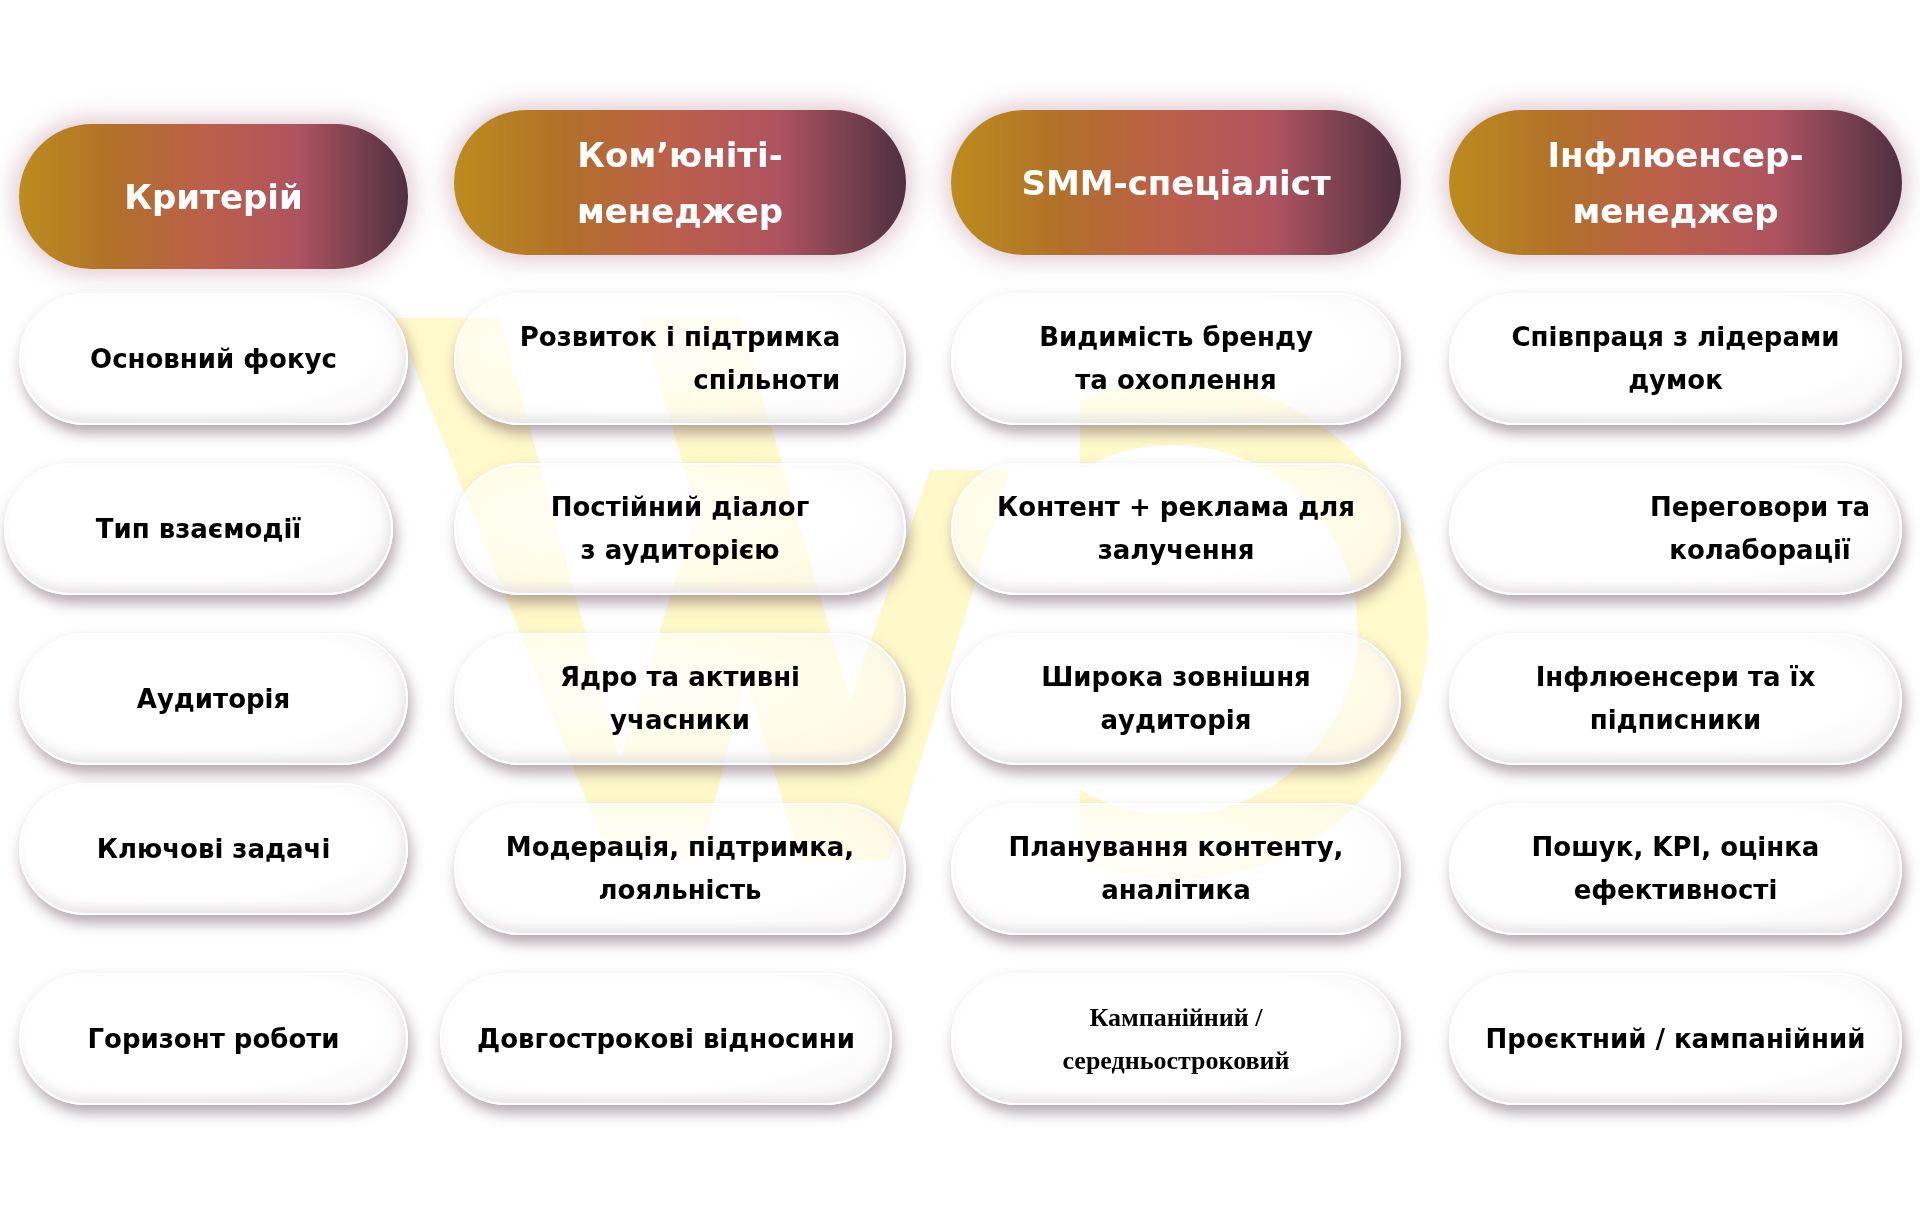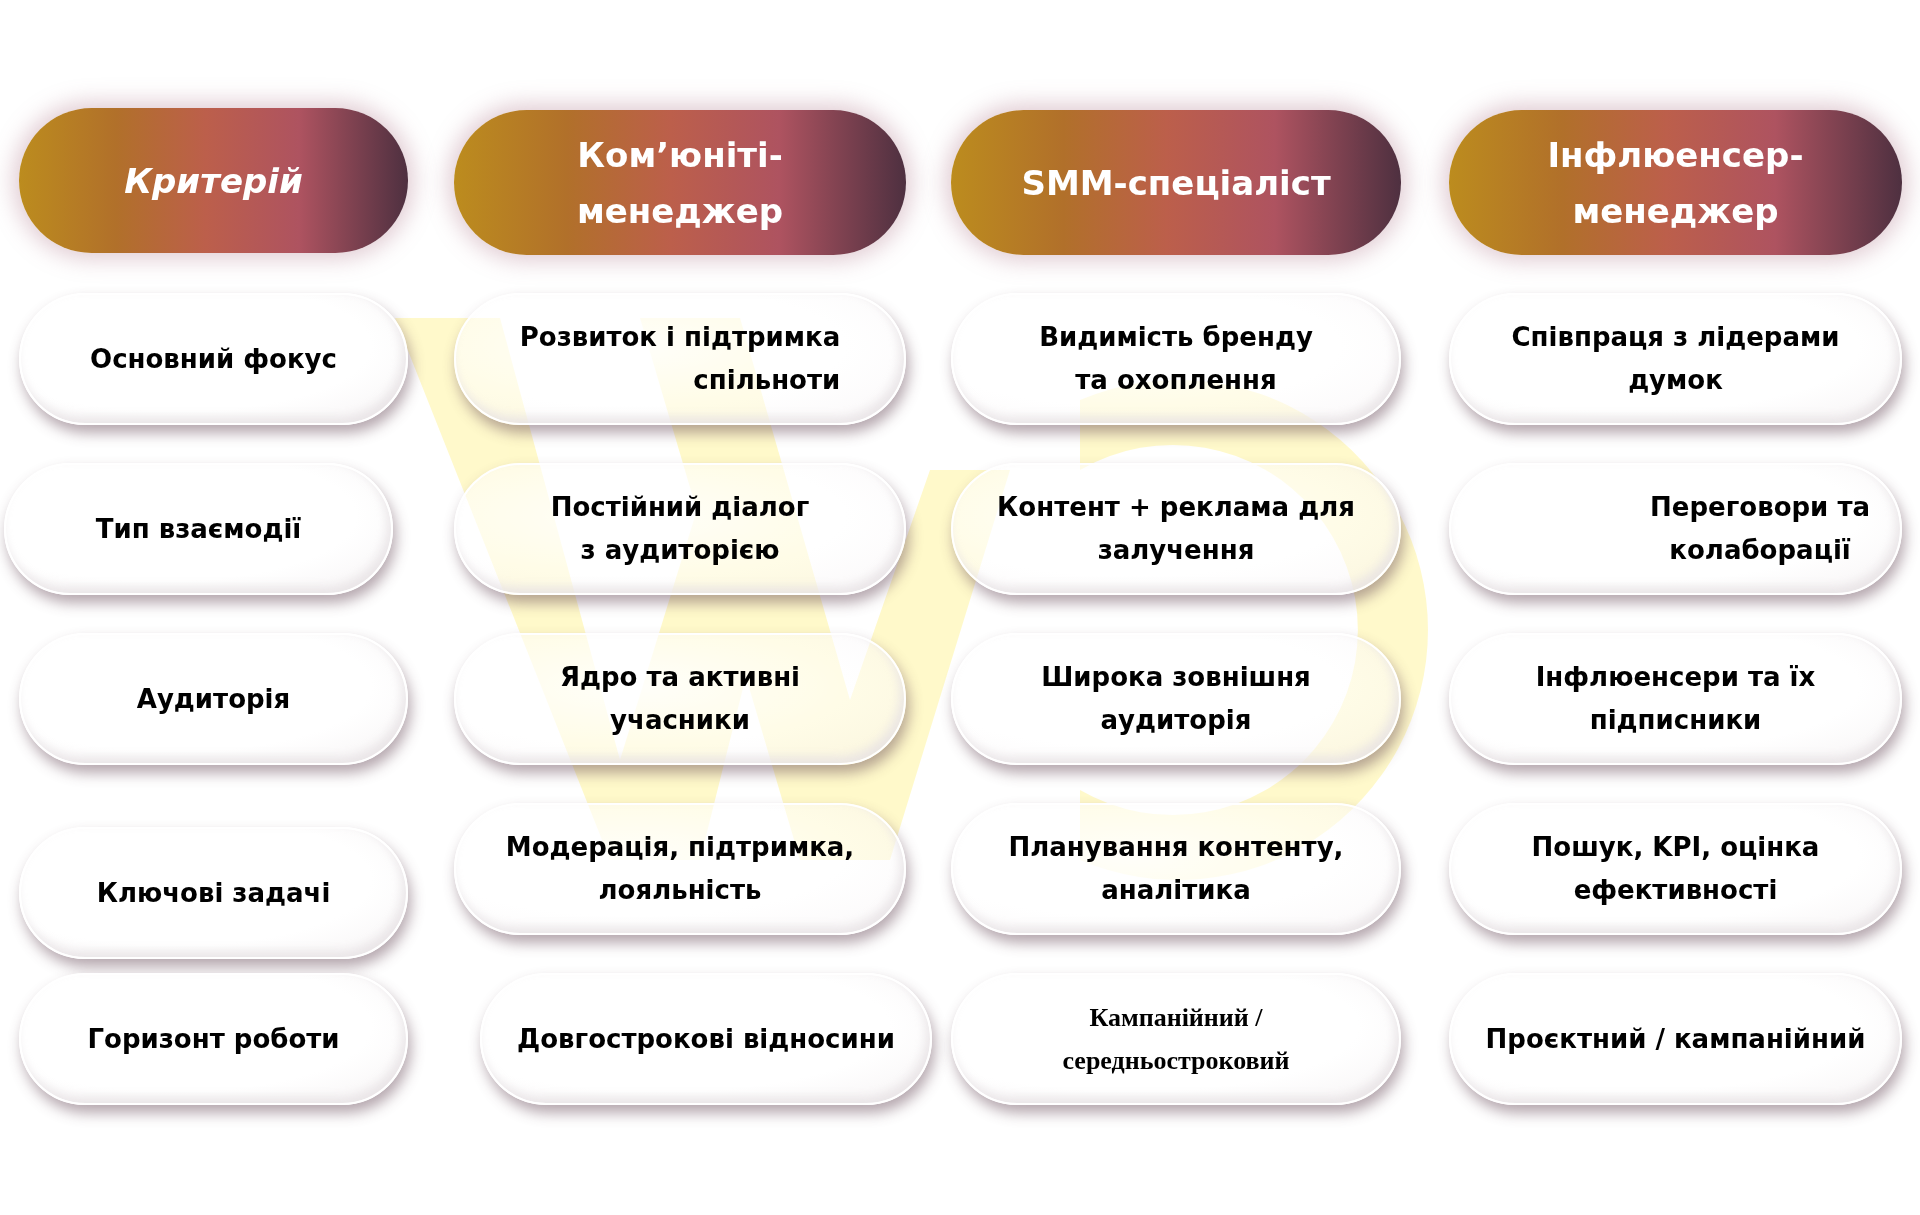--- a/index.html
+++ b/index.html
@@ -34,21 +34,21 @@
 <svg class="watermark" viewBox="0 0 1920 1215" xmlns="http://www.w3.org/2000/svg">
   <g fill="#FFF9C8" opacity="0.95">
 
     <polygon points="395,318 500,318 620,760 700,500 790,500 700,860 610,860"></polygon>
     <polygon points="640,318 740,318 850,700 930,470 1010,470 890,860 800,860"></polygon>
 
     <path d="M1080,400 A250,250 0 1 1 1080,860 L1080,790 A185,185 0 1 0 1080,470 Z"></path>
   </g>
 </svg>
 
-<div class="pill header" style="left:19px; top:108px; width:389px;font-style:italic;">
+<div class="pill header" style="left:19px; top:124px; width:389px;">
   <span>Критерій</span>
 </div>
 <div class="pill header" style="left:454px; top:110px; width:452px;">
   <span>Ком’юніті-
 менеджер</span>
 </div>
 <div class="pill header" style="left:951px; top:110px; width:450px;text-align:center;">
   <span>SMM-спеціаліст</span>
 </div>
 <div class="pill header" style="left:1449px; top:110px; width:453px;align-items:center;">
@@ -97,40 +97,40 @@
 </div>
 <div class="pill cell" style="left:951px; top:633px; width:450px;">
   <span>Широка зовнішня
 аудиторія</span>
 </div>
 <div class="pill cell white" style="left:1449px; top:633px; width:453px;">
   <span>Інфлюенсери та їх
 підписники</span>
 </div>
 
-<div class="pill cell white" style="left:19px; top:827px; width:389px;">
+<div class="pill cell white" style="left:19px; top:783px; width:389px;">
   <span>Ключові задачі</span>
 </div>
 <div class="pill cell" style="left:454px; top:803px; width:452px;">
   <span>Модерація, підтримка,
 лояльність</span>
 </div>
 <div class="pill cell" style="left:951px; top:803px; width:450px;">
   <span>Планування контенту,
 аналітика</span>
 </div>
 <div class="pill cell white" style="left:1449px; top:803px; width:453px;">
   <span>Пошук, KPI, оцінка
 ефективності</span>
 </div>
 
 <div class="pill cell white" style="left:19px; top:973px; width:389px;">
   <span>Горизонт роботи</span>
 </div>
-<div class="pill cell white" style="left:480px; top:973px; width:452px;">
+<div class="pill cell white" style="left:440px; top:973px; width:452px;">
   <span>Довгострокові відносини</span>
 </div>
 <div class="pill cell white" style="left:951px; top:973px; width:450px;font-family:Liberation Serif, serif;">
   <span>Кампанійний /
 середньостроковий</span>
 </div>
 <div class="pill cell white" style="left:1449px; top:973px; width:453px;">
   <span>Проєктний / кампанійний</span>
 </div>
 

